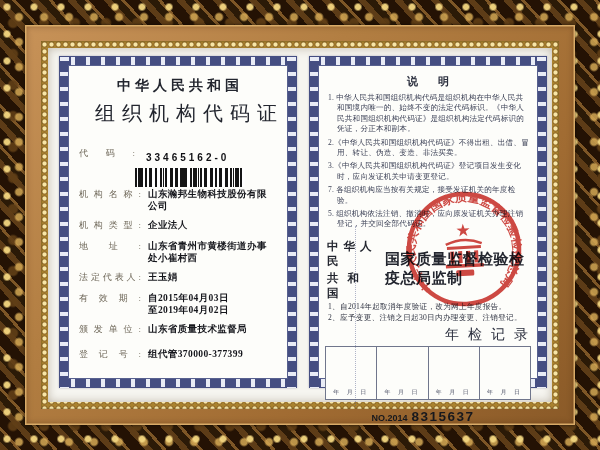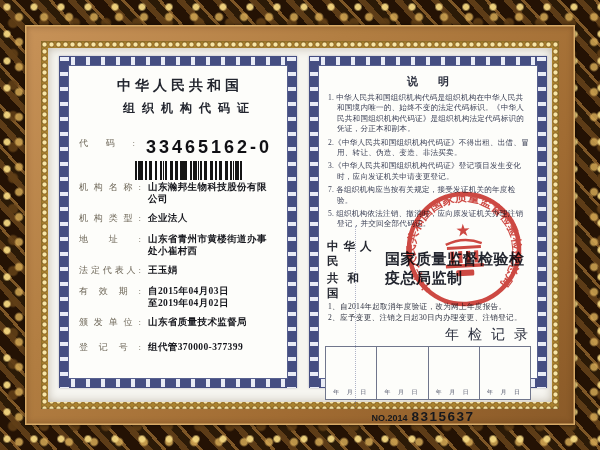--- a/index.html
+++ b/index.html
@@ -33,26 +33,26 @@
   .b-bottom{bottom:0;border-bottom:1px solid #454e82;}
   .b-left,.b-right{top:0;bottom:0;width:9px;
     background-image:repeating-linear-gradient(0deg,#454e82 1px 12px,#e9ecf6 12px 16px);}
   .b-left{left:0;border-left:1px solid #454e82;}
   .b-right{right:0;border-right:1px solid #454e82;}
   .cert-inner{position:absolute;inset:9px;background:#fdfdfa;border:1px solid #58618f;}
   
   .t1{margin-top:11px;text-align:center;font-family:"Liberation Sans",sans-serif;
       font-weight:bold;font-size:14px;letter-spacing:4px;text-indent:4px;color:#23262f;}
   .t2{margin-top:5px;text-align:center;font-family:"Liberation Sans",sans-serif;
-      font-weight:bold;font-size:12px;letter-spacing:7px;text-indent:7px;color:#23262f;margin-left:16px;}
+      font-weight:normal;font-size:20px;letter-spacing:7px;text-indent:7px;color:#23262f;margin-left:16px;}
   .code-row{margin:20px 0 0 10px;}
   .flabel{display:inline-block;width:62px;text-align:justify;text-align-last:justify;
       font-size:9px;color:#6e6758;vertical-align:top;margin-right:7px;}
   .code-row .flabel{width:56px;}
-  .code-val{font-family:"Liberation Sans",sans-serif;font-weight:bold;font-size:18px;
+  .code-val{font-family:"Liberation Sans",sans-serif;font-weight:bold;font-size:10px;
       letter-spacing:3px;color:#101014;}
   .barcode{width:110px;height:19px;margin:3px 0 0 66px;background-color:#fff;
     background-image:
       repeating-linear-gradient(90deg,#151515 0 2px,rgba(0,0,0,0) 2px 5px),
       repeating-linear-gradient(90deg,#151515 0 1px,rgba(0,0,0,0) 1px 7px),
       repeating-linear-gradient(90deg,rgba(0,0,0,0) 0 3px,#151515 3px 5px,rgba(0,0,0,0) 5px 11px);}
   .rows{margin:1px 0 0 4px;}
   .frow{margin:0 6px 7px 6px;}
   .frow.tight{margin-bottom:3px;}
   .fval{display:inline-block;width:126px;font-weight:bold;font-size:9.5px;line-height:12px;

